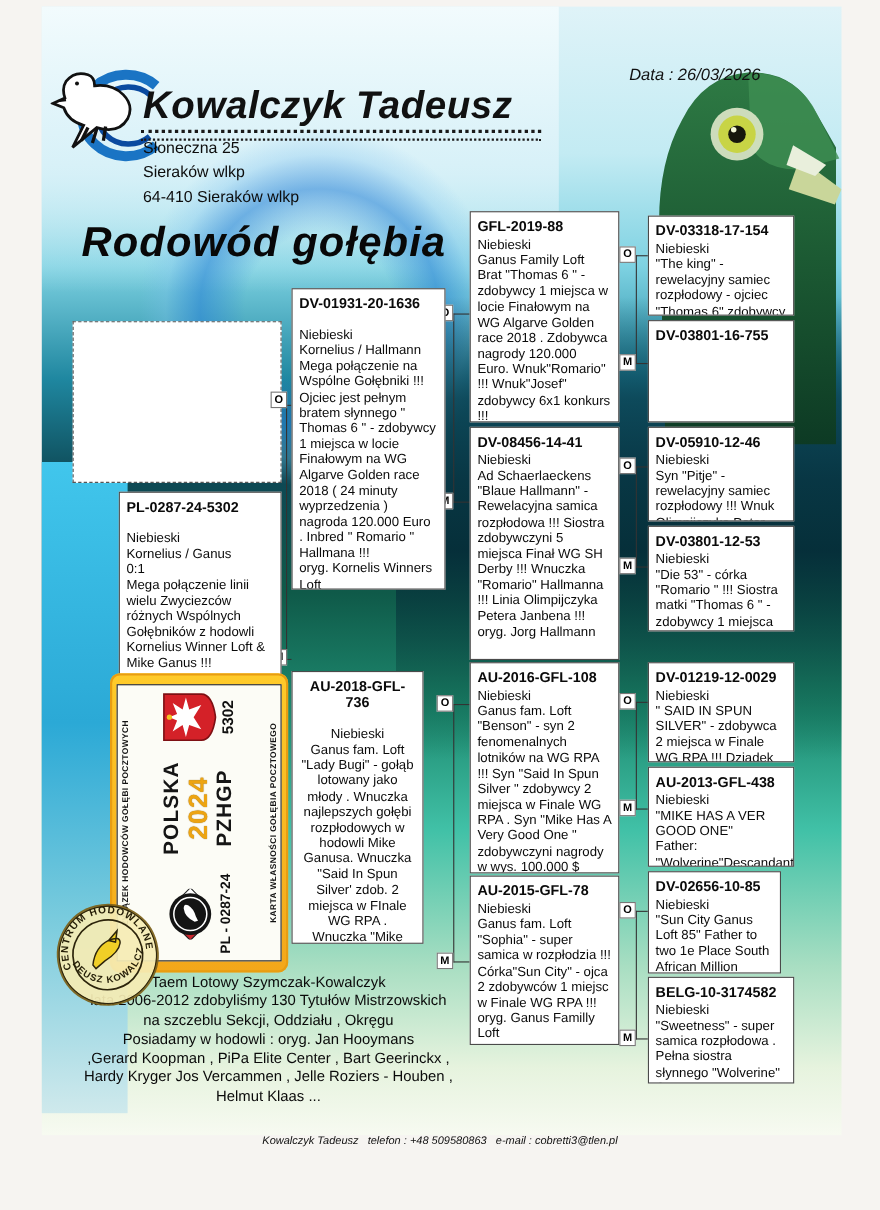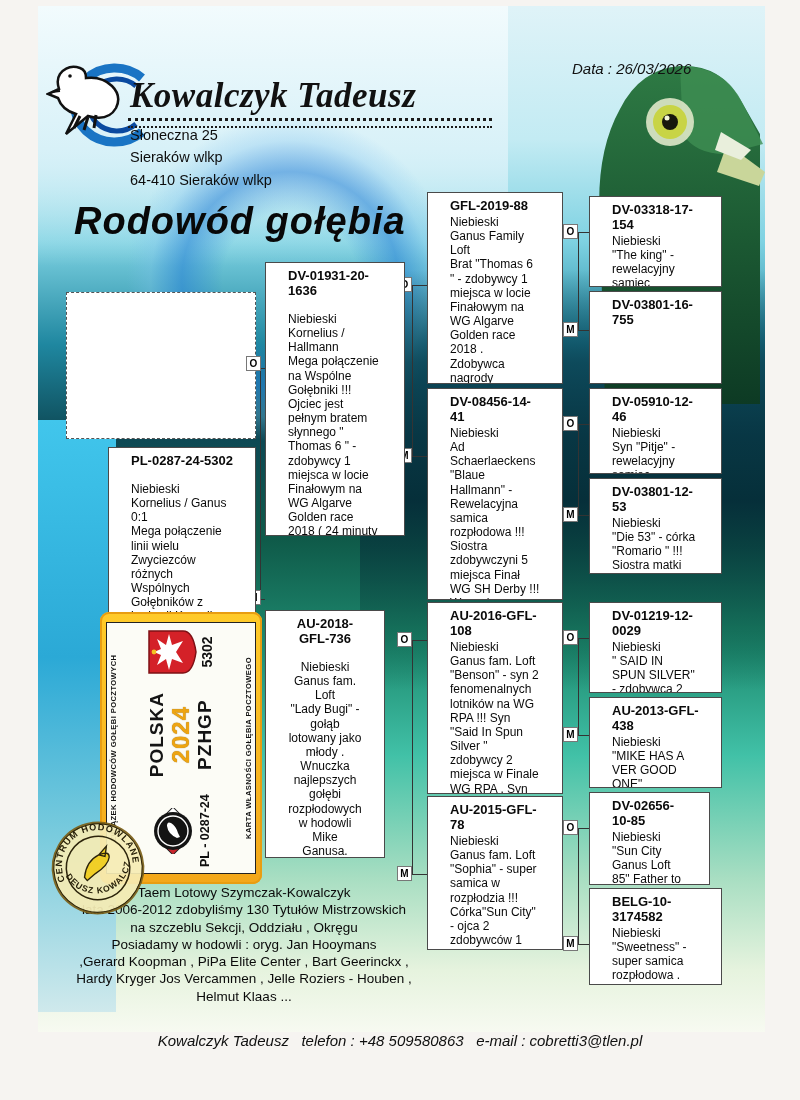--- a/index.html
+++ b/index.html
@@ -12,29 +12,29 @@
     background:linear-gradient(180deg,#f2fbfd 0%,#d8f1f8 55%,rgba(216,241,248,0) 100%);}
   #bg-disc{left:120px;top:110px;width:340px;height:340px;border-radius:50%;z-index:0;
     background:radial-gradient(circle,rgba(255,255,255,0) 28%,rgba(39,128,214,.55) 45%,rgba(125,193,238,.3) 58%,rgba(125,193,238,0) 68%);}
   #bg-leftstrip{left:38px;top:420px;width:78px;height:592px;z-index:0;
     background:linear-gradient(180deg,#41c6ec 0%,#2ba9d6 40%,#79cbdd 70%,#cfe9ec 100%);}
   #bg-midband{left:360px;top:270px;width:405px;height:420px;z-index:0;
     background:linear-gradient(180deg,rgba(10,62,78,0) 0%,rgba(10,62,78,.8) 22%,rgba(5,44,56,.92) 55%,rgba(16,96,78,.6) 85%,rgba(16,96,78,0) 100%);}
   #pigeon-art{left:545px;top:4px;width:220px;height:400px;z-index:1;}
   
   #logo-bird{left:46px;top:56px;width:102px;height:96px;z-index:3;}
-  #owner-name{left:130px;top:76px;width:470px;font-size:35px;font-weight:bold;font-style:italic;color:#111;z-index:3;letter-spacing:.5px;font-family:Liberation Serif, serif;}
+  #owner-name{left:130px;top:76px;width:470px;font-size:35px;font-weight:bold;font-style:italic;color:#111;z-index:3;letter-spacing:.5px;}
   #name-rule{left:128px;top:118px;width:364px;height:5px;border-top:3px dotted #1a1a1a;border-bottom:2px dotted #1a1a1a;z-index:3;}
   #date-label{left:572px;top:60px;font-size:15px;font-style:italic;color:#111;z-index:3;}
   #address{left:130px;top:124px;font-size:14.5px;color:#0d0d0d;line-height:1.55;white-space:pre-line;z-index:3;}
   #doc-title{left:74px;top:200px;font-size:38px;font-weight:bold;font-style:italic;color:#080808;z-index:3;letter-spacing:1px;}
   
   #photo-placeholder{left:66px;top:292px;width:188px;height:145px;background:#fff;border:1px dashed #555;z-index:3;}
   
-  .pbox{background:#fff;border:1px solid #4a4a4a;padding:5px 22px;color:#0a0a0a;z-index:3;overflow:hidden;box-sizing:border-box;}
+  .pbox{background:#fff;border:1px solid #4a4a4a;padding:5px 6px;color:#0a0a0a;z-index:3;overflow:hidden;box-sizing:border-box;}
   .pbox .ring{font-weight:bold;font-size:13px;}
   .pbox .body{font-size:12px;line-height:1.18;white-space:pre-line;margin-top:2px;}
   .gap .body{margin-top:14px;}
   #pb0{left:108px;top:447px;width:148px;height:170px;}
   #pb1{left:265px;top:262px;width:140px;height:274px;}
   #pb2{left:265px;top:610px;width:120px;height:248px;text-align:center;}
   #pb3{left:427px;top:192px;width:136px;height:192px;}
   #pb4{left:427px;top:388px;width:136px;height:212px;}
   #pb5{left:427px;top:602px;width:136px;height:192px;}
   #pb6{left:427px;top:796px;width:136px;height:154px;}
@@ -56,21 +56,21 @@
   #card-mid{flex:1;display:flex;align-items:center;justify-content:space-between;padding:0 2px;}
   .card-col{display:flex;flex-direction:column;align-items:center;gap:2px;}
   .polska{font-size:19px;font-weight:bold;color:#151515;line-height:1.04;letter-spacing:1px;}
   .year{font-size:24px;font-weight:bold;color:#eda412;line-height:1.0;letter-spacing:1px;text-shadow:0 0 1px #8a5d00;}
   .card-ring{font-size:12.5px;font-weight:bold;color:#101010;}
   .card-serial{font-size:14px;font-weight:bold;color:#101010;}
   
   #breeder-seal{left:50px;top:820px;width:96px;height:96px;z-index:5;transform:rotate(-14deg);}
   
   #team-note{left:60px;top:884px;width:368px;font-size:13.5px;color:#0a0a0a;text-align:center;line-height:1.28;white-space:pre-line;z-index:4;}
-  #footer-line{left:0;top:1032px;width:800px;text-align:center;font-size:15px;font-style:italic;color:#101010;white-space:pre;z-index:3;}
+  #footer-line{left:0;top:1032px;width:800px;text-align:center;font-size:10px;font-style:italic;color:#101010;white-space:pre;z-index:3;}
 </style>
 </head>
 <body>
 
 <div class="abs" id="photo-bg"></div>
 <div class="abs" id="bg-topleft"></div>
 <div class="abs" id="bg-disc"></div>
 <div class="abs" id="bg-leftstrip"></div>
 <div class="abs" id="bg-midband"></div>
 <svg class="abs" id="pigeon-art" viewBox="0 0 220 400">

